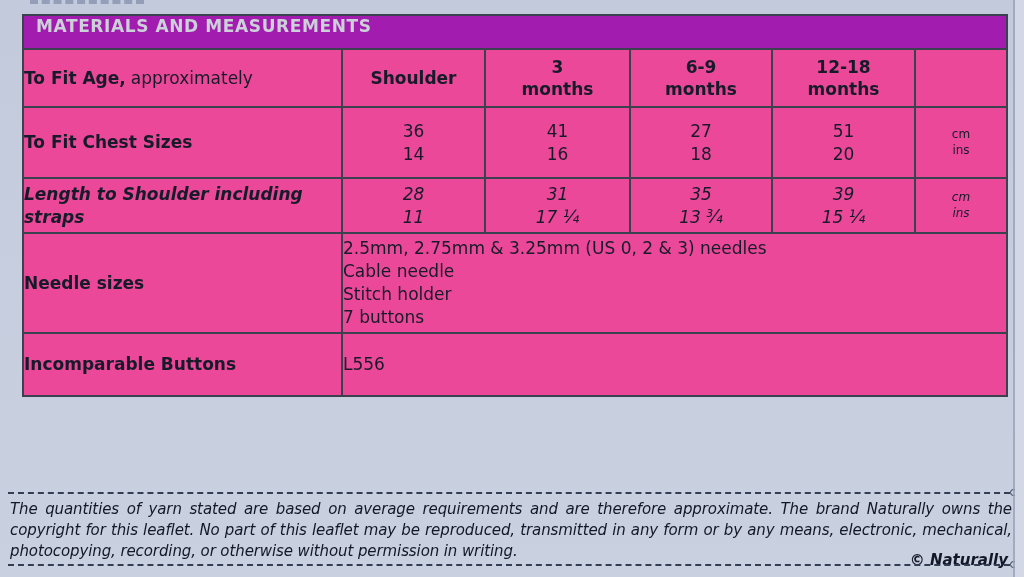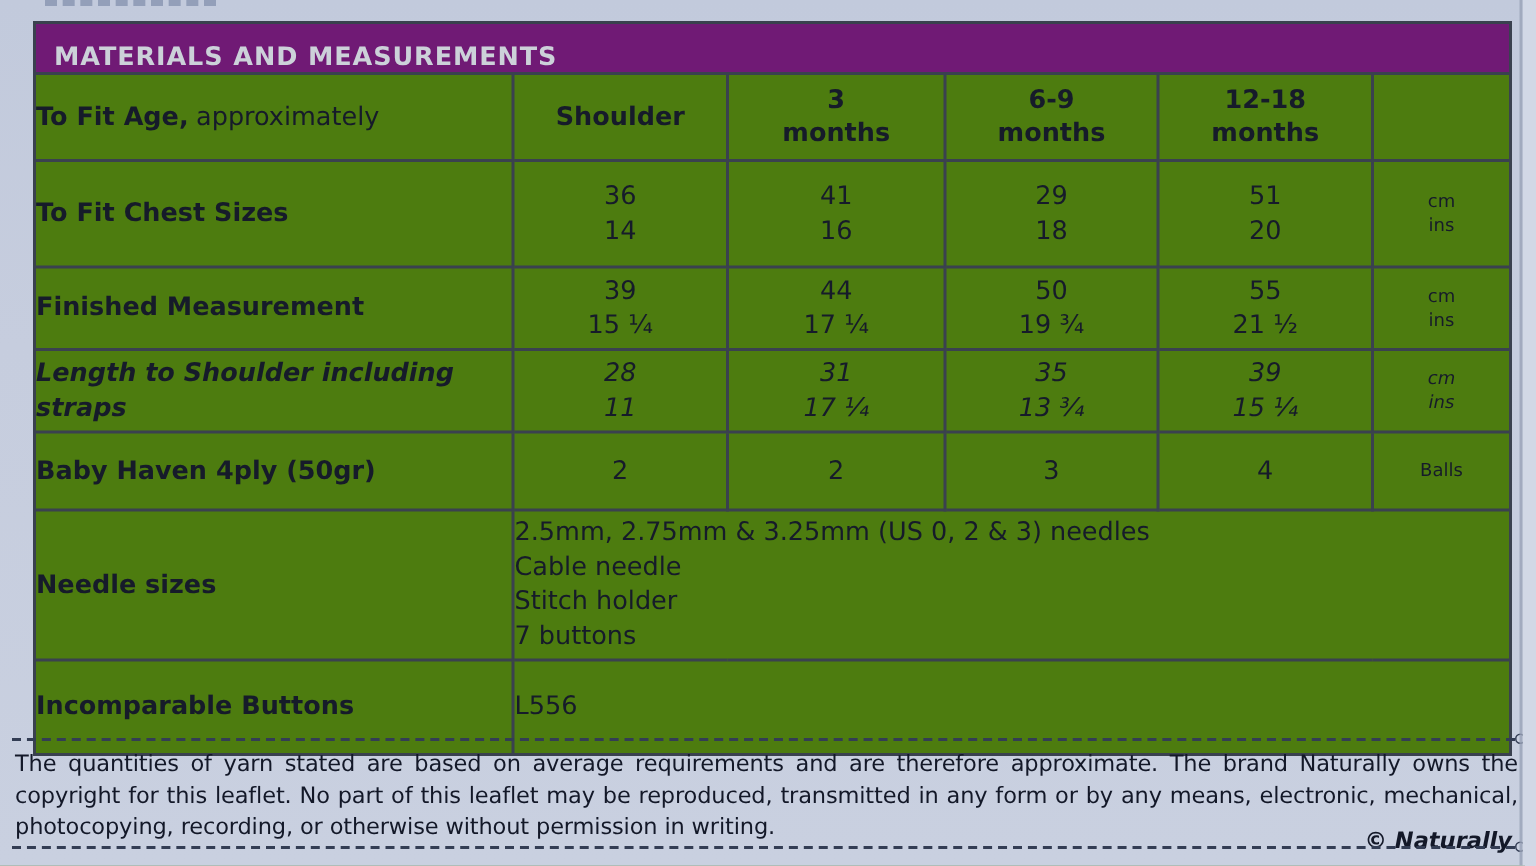--- a/index.html
+++ b/index.html
@@ -43,38 +43,38 @@
   .sheet {
     position: absolute;
     left: 22px; top: 14px;
     width: 986px;
     border: 2px solid #3a414f;
     box-sizing: border-box;
     background: #cbd1e0;
   }
   .bar {
     height: 32px;
-    background: #701a75;
+    background: #a21caf;
     border-bottom: 2px solid #3a414f;
     display: flex;
-    align-items: flex-end;
+    align-items: flex-start;
     padding-left: 12px;
   }
   .bar span {
     color: #ccd1d9;
     font-size: 17px;
     font-weight: bold;
     letter-spacing: 0.6px;
   }
   table.meas {
     border-collapse: collapse;
     border: hidden;
     table-layout: fixed;
     width: 982px;
-    background: #4d7c0f;
+    background: #ec4899;
     color: #161b2a;
     font-size: 17px;
   }
   table.meas td {
     border: 2px solid #3a414f;
     vertical-align: middle;
     padding: 0;
     line-height: 1.3;
   }
   td.lbl {
@@ -115,20 +115,21 @@
     width: 5px; height: 5px;
     border: 1.5px solid #333d54;
     border-radius: 50%;
   }
   .cut-top { top: 492px; }
   .cut-bottom { top: 564px; }
   .footer-text {
     position: absolute;
     left: 10px; top: 499px;
     width: 1002px;
+    font-style: italic;
     font-size: 15px;
     letter-spacing: -0.1px;
     line-height: 21px;
     color: #131828;
     text-align: justify;
   }
   .footer-text p { margin: 0; }
   .copyright {
     position: absolute;
     right: 16px; top: 551px;
@@ -188,89 +189,58 @@
         <td class="lbl">To Fit Chest Sizes</td>
         <td class="val">
           <div>36</div>
               <div>14</div>
         </td>
         <td class="val">
           <div>41</div>
               <div>16</div>
         </td>
         <td class="val">
-          <div>29</div>
+          <div>27</div>
               <div>18</div>
         </td>
         <td class="val">
           <div>51</div>
               <div>20</div>
         </td>
         <td class="unit">
           <div>cm</div>
               <div>ins</div>
         </td>
       </tr>
 
-      <tr class="r-fin">
-        <td class="lbl">Finished Measurement</td>
+
+      <tr class="r-len">
+        <td class="lbl">Length to Shoulder including straps</td>
+        <td class="val">
+          <div>28</div>
+              <div>11</div>
+        </td>
+        <td class="val">
+          <div>31</div>
+              <div>17 ¼</div>
+        </td>
+        <td class="val">
+          <div>35</div>
+              <div>13 ¾</div>
+        </td>
         <td class="val">
           <div>39</div>
               <div>15 ¼</div>
-        </td>
-        <td class="val">
-          <div>44</div>
-              <div>17 ¼</div>
-        </td>
-        <td class="val">
-          <div>50</div>
-              <div>19 ¾</div>
-        </td>
-        <td class="val">
-          <div>55</div>
-              <div>21 ½</div>
         </td>
         <td class="unit">
           <div>cm</div>
               <div>ins</div>
         </td>
       </tr>
 
-      <tr class="r-len">
-        <td class="lbl">Length to Shoulder including straps</td>
-        <td class="val">
-          <div>28</div>
-              <div>11</div>
-        </td>
-        <td class="val">
-          <div>31</div>
-              <div>17 ¼</div>
-        </td>
-        <td class="val">
-          <div>35</div>
-              <div>13 ¾</div>
-        </td>
-        <td class="val">
-          <div>39</div>
-              <div>15 ¼</div>
-        </td>
-        <td class="unit">
-          <div>cm</div>
-              <div>ins</div>
-        </td>
-      </tr>
-
-      <tr class="r-yarn">
-        <td class="lbl">Baby Haven 4ply (50gr)</td>
-        <td class="val">2</td>
-        <td class="val">2</td>
-        <td class="val">3</td>
-        <td class="val">4</td>
-        <td class="unit">Balls</td>
-      </tr>
 
       <tr class="r-needles">
         <td class="lbl">Needle sizes</td>
         <td class="multiline" colspan="5">
           <div>2.5mm, 2.75mm &amp; 3.25mm (US 0, 2 &amp; 3) needles</div>
           <div>Cable needle</div>
           <div>Stitch holder</div>
           <div>7 buttons</div>
         </td>
       </tr>

